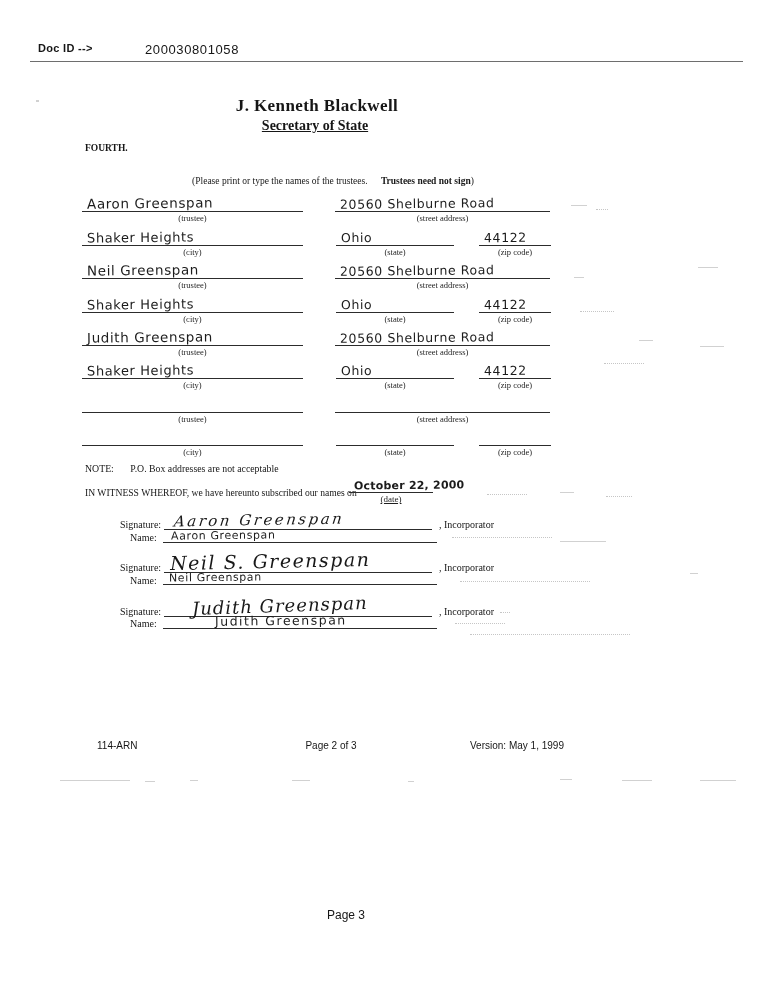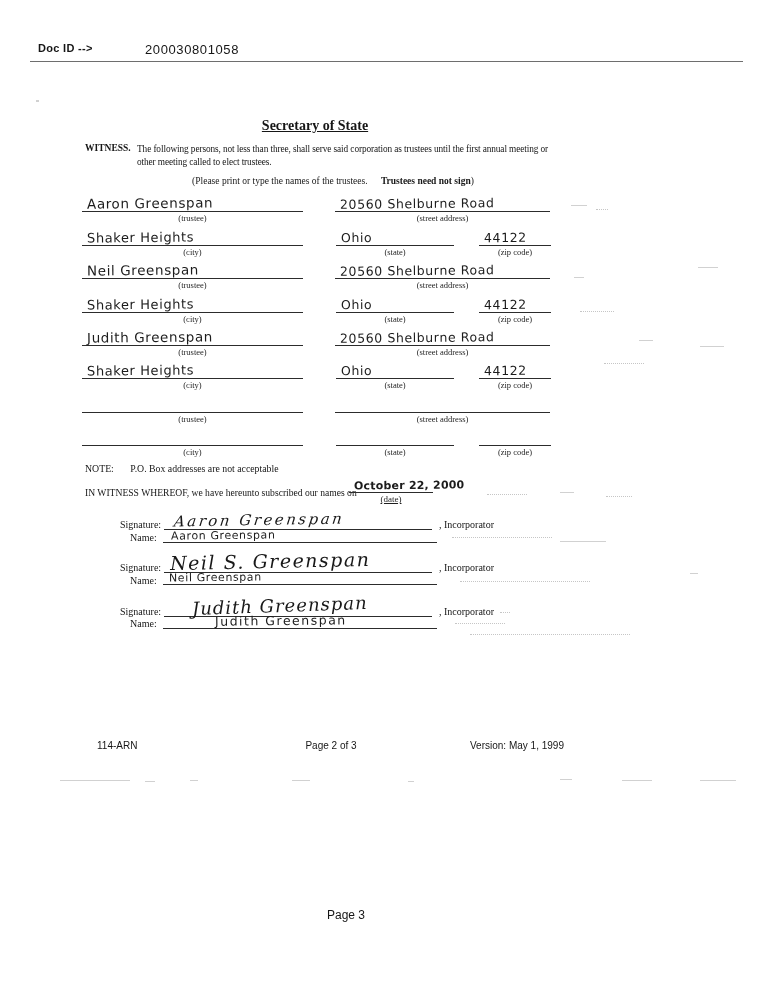--- a/index.html
+++ b/index.html
@@ -19,24 +19,24 @@
 </style>
 </head>
 <body>
 
 <div class="page">
 
   <span class="abs sans" style="left:38px;top:42px;font-size:11px;font-weight:bold;letter-spacing:0.3px;">Doc ID --&gt;</span>
   <span class="abs sans" style="left:145px;top:42px;font-size:13px;letter-spacing:0.6px;">200030801058</span>
   <div class="abs" style="left:30px;top:61px;width:713px;border-top:1.6px solid #4a4a4a;opacity:.8;"></div>
 
+  <div class="abs serif" style="left:317px;top:96px;transform:translateX(-50%);font-size:17px;font-weight:bold;letter-spacing:0.4px;white-space:nowrap;">J. Kenneth Blackwell</div>
   <div class="abs serif" style="left:315px;top:118px;transform:translateX(-50%);font-size:14px;font-weight:bold;white-space:nowrap;text-decoration:underline;">Secretary of State</div>
 
-  <span class="abs serif" style="left:85px;top:143px;font-size:9.5px;font-weight:bold;">WITNESS.</span>
-  <div class="abs serif" style="left:137px;top:143px;width:420px;font-size:9.3px;line-height:1.45;letter-spacing:-0.1px;">The following persons, not less than three, shall serve said corporation as trustees until the first annual meeting or other meeting called to elect trustees.</div>
+  <span class="abs serif" style="left:85px;top:143px;font-size:9.5px;font-weight:bold;">FOURTH.</span>
   <div class="abs serif" style="left:333px;top:176px;transform:translateX(-50%);font-size:9.5px;white-space:nowrap;">
     <span>(Please print or type the names of the trustees.</span>
     <span style="font-weight:bold;margin-left:11px;">Trustees need not sign</span><span>)</span>
   </div>
 
   <div class="abs" style="left:82px;top:192px;width:221px;">
     <div class="hw-line">
         <span class="hw" style="font-size:13.5px;">Aaron Greenspan</span>
       </div>
     <div class="f-label">(trustee)</div>

